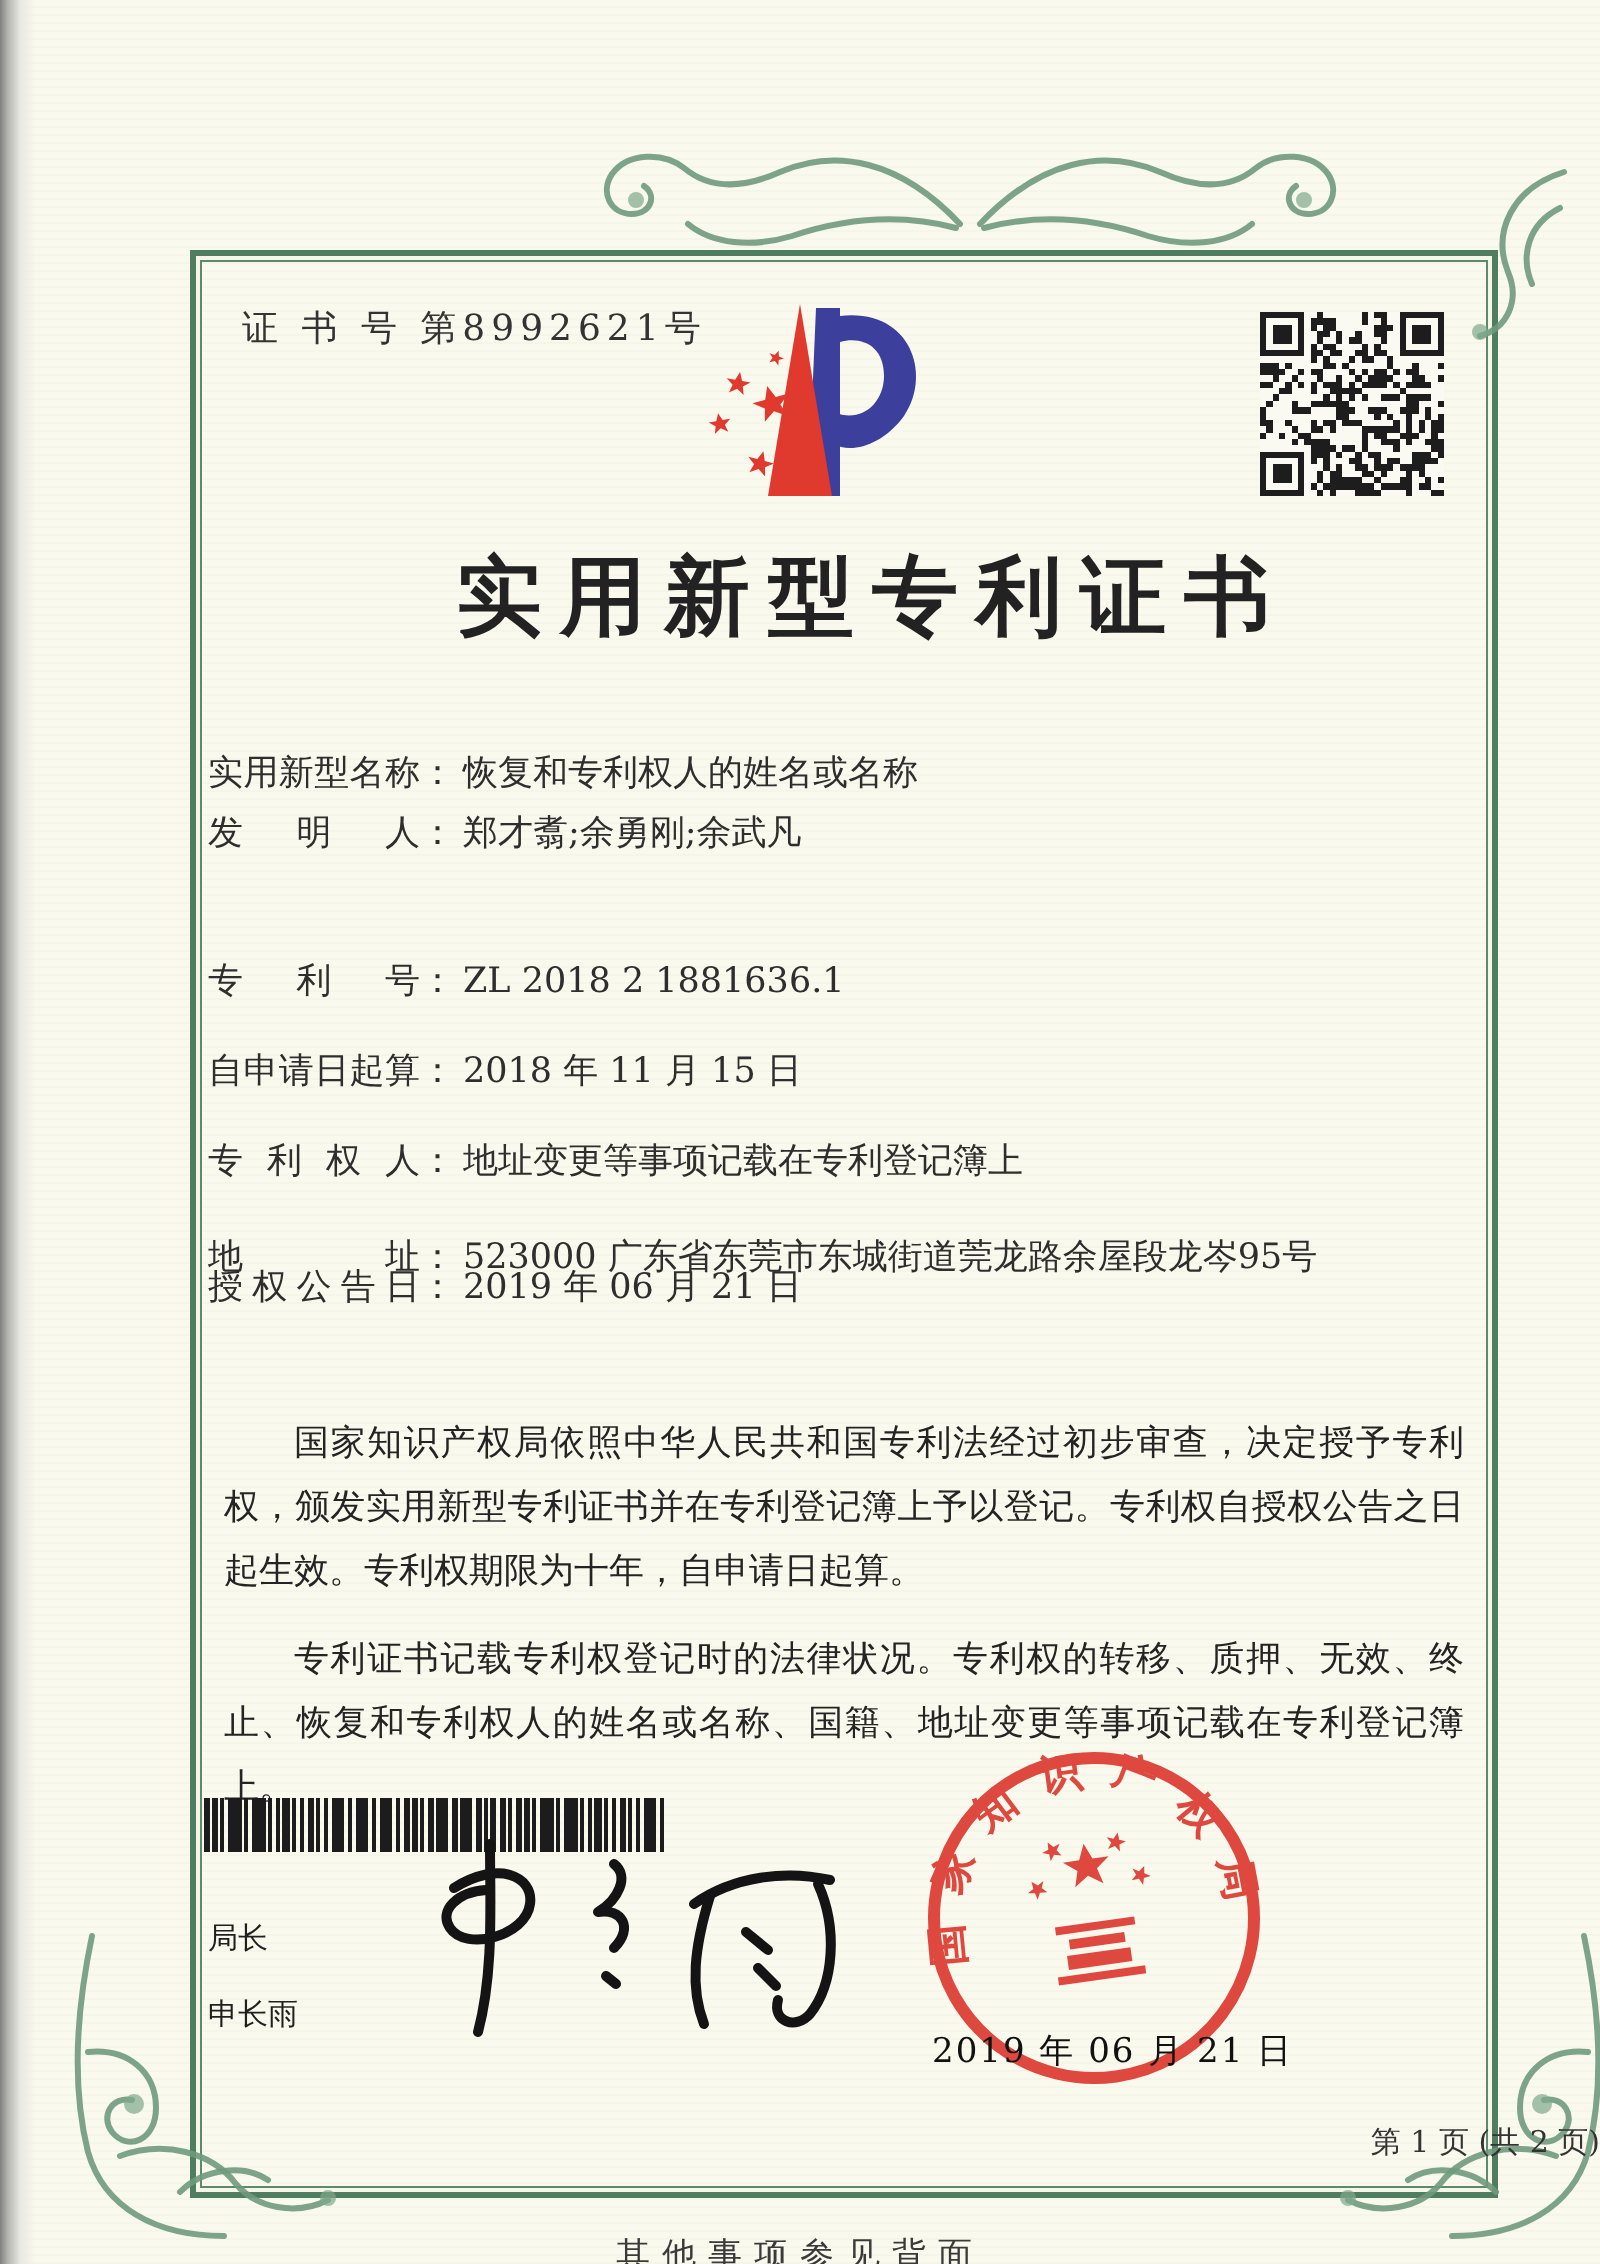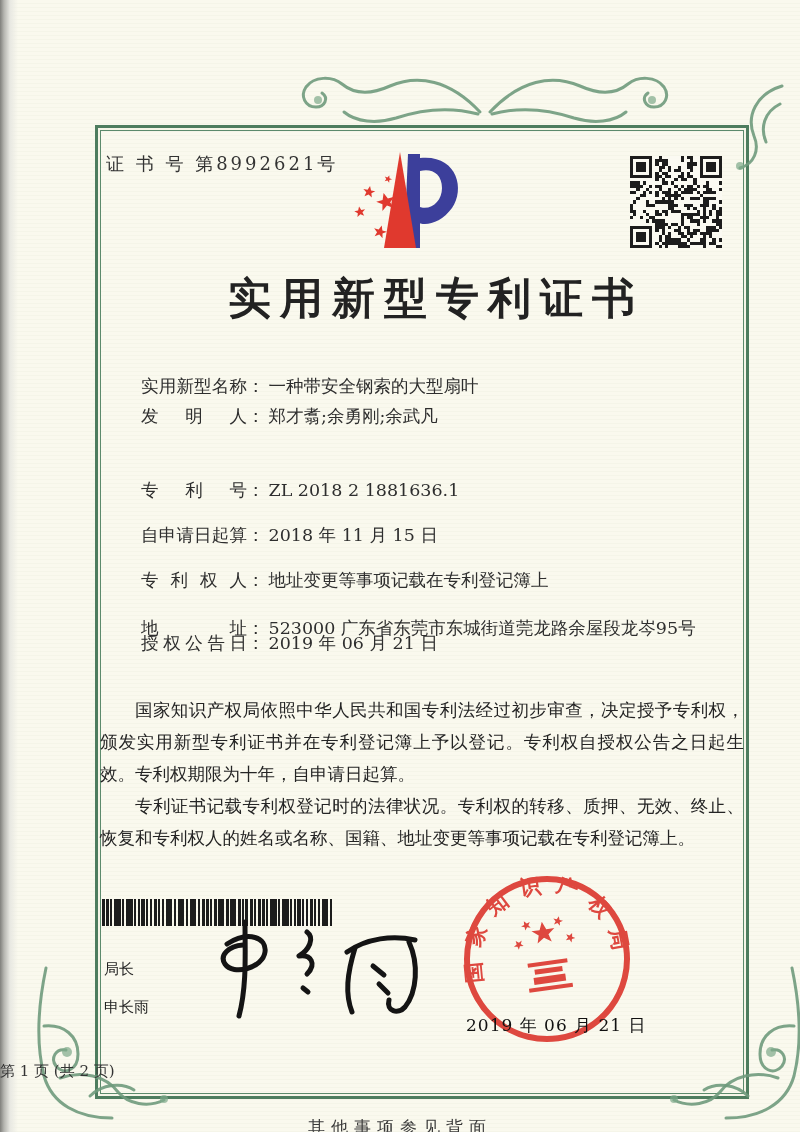--- a/index.html
+++ b/index.html
@@ -11,50 +11,50 @@
   .scan-edge{position:absolute;left:0;top:0;width:18px;height:1132px;
         background:linear-gradient(90deg,#80807c 0,#b5b5b0 4px,#e8e8e2 10px,rgba(250,249,238,0) 18px);}
   
   .frame{position:absolute;left:95px;top:125px;width:648px;height:968px;
         border:3px solid #4e7d5f;
         box-shadow:inset 0 0 0 2px #f6f5e8, inset 0 0 0 3px #5c8a6c;}
   .orn{position:absolute;pointer-events:none;}
   .orn path{fill:none;stroke:#6f9a7c;stroke-width:3;stroke-linecap:round;opacity:.9;}
   .orn .fillbit{fill:#7ea98a;stroke:none;opacity:.7;}
   
-  .cert-no{position:absolute;left:106px;top:152px;font-size:18px;letter-spacing:3px;color:#333;}
+  .cert-no{position:absolute;left:121px;top:152px;font-size:18px;letter-spacing:3px;color:#333;}
   .logo{position:absolute;left:336px;top:148px;width:132px;height:110px;}
   .qr{position:absolute;left:630px;top:156px;width:92px;height:92px;}
   .title{position:absolute;left:0;top:270px;width:800px;text-align:center;
         font-size:43px;font-weight:700;letter-spacing:9px;color:#222;padding-left:36px;}
   
   .row{position:absolute;left:104px;font-size:17.5px;white-space:nowrap;color:#2e2e2e;}
-  .flabel{display:inline-block;width:106px;text-align:justify;text-align-last:justify;vertical-align:bottom;margin-left:37px;}
+  .flabel{display:inline-block;width:106px;text-align:justify;text-align-last:justify;vertical-align:bottom;}
   .fcolon{margin:0 4px 0 0;}
   .pair2{position:absolute;left:296px;top:0;}
   
   .body-text{position:absolute;left:100px;top:694px;width:644px;font-size:17.5px;
         line-height:32px;color:#242424;text-align:justify;}
-  .body-text p{margin:0;text-indent:2em;}
+  .body-text p{margin:12px;text-indent:2em;}
   
   .barcode{position:absolute;left:102px;top:899px;width:232px;height:27px;background-color:transparent;
         background-image:
           repeating-linear-gradient(90deg,#1c1c1c 0 2px,transparent 2px 4px),
           repeating-linear-gradient(90deg,#1c1c1c 0 1px,transparent 1px 6px),
           repeating-linear-gradient(90deg,#1c1c1c 0 3px,transparent 3px 13px);}
   
   .signoff{position:absolute;left:104px;top:950px;font-family:"DejaVu Sans","Liberation Sans",sans-serif;
         font-size:15px;color:#1f1f1f;line-height:38px;}
   .signature{position:absolute;left:195px;top:912px;width:245px;height:115px;}
   .signature path{fill:none;stroke:#141414;stroke-width:5;stroke-linecap:round;stroke-linejoin:round;}
   
   .seal{position:absolute;left:456px;top:868px;width:182px;height:182px;transform:rotate(-8deg);opacity:.92;}
   .seal-date{position:absolute;left:466px;top:1014px;width:200px;font-size:17px;letter-spacing:1px;color:#111;}
   
-  .page-info{position:absolute;left:0;top:1062px;width:800px;text-align:left;font-size:15px;color:#333;}
+  .page-info{position:absolute;left:0;top:1062px;width:800px;text-align:right;font-size:15px;color:#333;}
   .back-note{position:absolute;left:0;top:1116px;width:800px;text-align:center;font-size:17px;
         letter-spacing:6px;color:#3a3a3a;}
 </style>
 </head>
 <body>
 
 <div class="page">
   <div class="scan-edge"></div>
 
   <div class="frame"></div>
@@ -420,21 +420,21 @@
             <rect x="27" y="28" width="1" height="1"></rect>
             <rect x="28" y="28" width="1" height="1"></rect>
           </g>
       </g>
     </svg>
   </div>
 
   <div class="title">实用新型专利证书</div>
 
   <div class="row" style="top:374px">
-    <span class="flabel">实用新型名称</span><span class="fcolon">：</span><span>一种带安全钢索的大型扇叶</span>
+    <span class="flabel">实用新型名称</span><span class="fcolon">：</span><span>恢复和专利权人的姓名或名称</span>
   </div>
   <div class="row" style="top:404px">
     <span class="flabel">发　明　人</span><span class="fcolon">：</span><span>郑才翥;余勇刚;余武凡</span>
   </div>
   <div class="row" style="top:478px">
     <span class="flabel">专　利　号</span><span class="fcolon">：</span><span>ZL 2018 2 1881636.1</span>
   </div>
   <div class="row" style="top:523px">
     <span class="flabel">自申请日起算</span><span class="fcolon">：</span><span>2018 年 11 月 15 日</span>
   </div>

